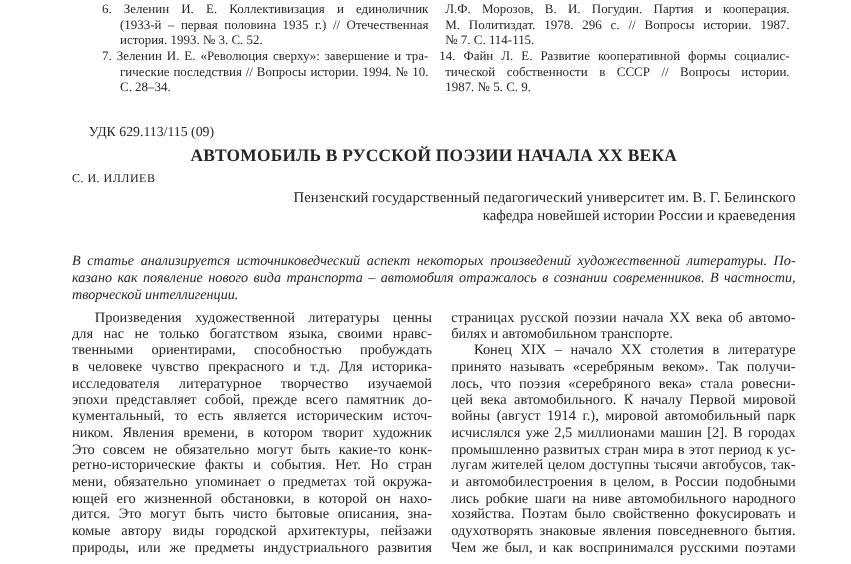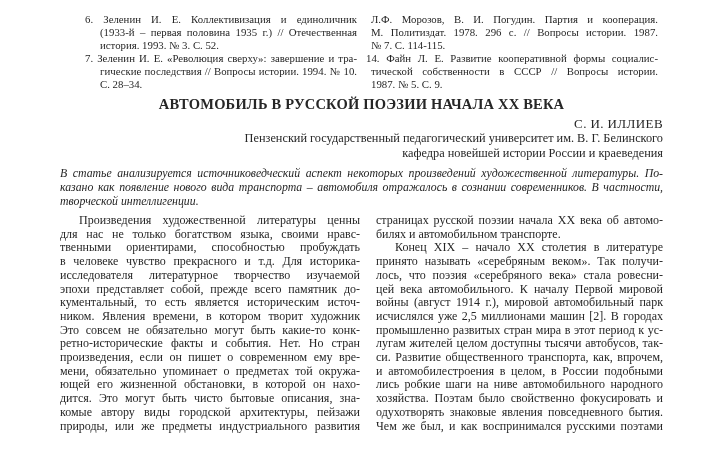--- a/index.html
+++ b/index.html
@@ -9,21 +9,21 @@
     overflow: hidden;
   }
   body {
     font-family: "Liberation Serif", "DejaVu Serif", serif;
     color: #262626;
     -webkit-font-smoothing: antialiased;
   }
   .page {
     box-sizing: border-box;
     width: 709px; height: 470px;
-    padding: 13px 46px 0 60px;
+    padding: 2px 46px 0 60px;
     border-radius: 27px;
   }
   
   .refs {
     display: flex;
     font-size: 10.8px;
     line-height: 13px;
   }
   .ref-col-left  { flex: 0 0 272px; margin-left: 25px; --hang: 15px; }
   .ref-col-right { flex: 0 0 292px; margin-left: 9px;  --hang: 5px;  }
@@ -43,34 +43,34 @@
   .title {
     margin-top: 5px;
     text-align: center;
     font-weight: bold;
     font-size: 14.5px;
     line-height: 16px;
     letter-spacing: 0.2px;
   }
   .author {
     margin-top: 5px;
-    text-align: right;
-    font-size: 13px;
+    text-align: left;
+    font-size: 10px;
     line-height: 14px;
     letter-spacing: 0.4px;
   }
   .affil {
     text-align: right;
     font-size: 12.3px;
     line-height: 13.5px;
     margin-top: 1px;
   }
   
   .abstract {
-    margin-top: 6px;
+    margin-top: 24px;
     font-style: italic;
     font-size: 11.8px;
     line-height: 14px;
   }
   .abs-line { text-align: justify; text-align-last: justify; }
   .abs-line.end { text-align-last: left; }
   
   .body-cols {
     display: flex;
     margin-top: 6px;
@@ -108,20 +108,21 @@
           <div class="ref-line end">№ 7. С. 114-115.</div>
         </div>
         <div class="ref-item">
           <div class="ref-line first">14. Файн Л. Е. Развитие кооперативной формы социалис-</div>
           <div class="ref-line">тической собственности в СССР // Вопросы истории.</div>
           <div class="ref-line end">1987. № 5. С. 9.</div>
         </div>
       </div>
   </div>
 
+  <div class="udc">УДК 629.113/115 (09)</div>
 
   <div class="title">АВТОМОБИЛЬ В РУССКОЙ ПОЭЗИИ НАЧАЛА XX ВЕКА</div>
 
   <div class="author">С. И. ИЛЛИЕВ</div>
 
   <div class="affil">Пензенский государственный педагогический университет им. В. Г. Белинского</div>
 
   <div class="affil">кафедра новейшей истории России и краеведения</div>
 
   <div class="abstract">
@@ -135,39 +136,37 @@
         <div class="body-line in">Произведения художественной литературы ценны</div>
         <div class="body-line">для нас не только богатством языка, своими нравс-</div>
         <div class="body-line">твенными ориентирами, способностью пробуждать</div>
         <div class="body-line">в человеке чувство прекрасного и т.д. Для историка-</div>
         <div class="body-line">исследователя литературное творчество изучаемой</div>
         <div class="body-line">эпохи представляет собой, прежде всего памятник до-</div>
         <div class="body-line">кументальный, то есть является историческим источ-</div>
         <div class="body-line">ником. Явления времени, в котором творит художник</div>
         <div class="body-line">Это совсем не обязательно могут быть какие-то конк-</div>
         <div class="body-line">ретно-исторические факты и события. Нет. Но стран</div>
-        <div class="body-line">произведения, если он пишет о современном ему вре-</div>
         <div class="body-line">мени, обязательно упоминает о предметах той окружа-</div>
         <div class="body-line">ющей его жизненной обстановки, в которой он нахо-</div>
         <div class="body-line">дится. Это могут быть чисто бытовые описания, зна-</div>
         <div class="body-line">комые автору виды городской архитектуры, пейзажи</div>
         <div class="body-line">природы, или же предметы индустриального развития</div>
       </div>
     <div class="col-right">
         <div class="body-line">страницах русской поэзии начала XX века об автомо-</div>
         <div class="body-line end">билях и автомобильном транспорте.</div>
         <div class="body-line in">Конец XIX – начало XX столетия в литературе</div>
         <div class="body-line">принято называть «серебряным веком». Так получи-</div>
         <div class="body-line">лось, что поэзия «серебряного века» стала ровесни-</div>
         <div class="body-line">цей века автомобильного. К началу Первой мировой</div>
         <div class="body-line">войны (август 1914 г.), мировой автомобильный парк</div>
         <div class="body-line">исчислялся уже 2,5 миллионами машин [2]. В городах</div>
         <div class="body-line">промышленно развитых стран мира в этот период к ус-</div>
         <div class="body-line">лугам жителей целом доступны тысячи автобусов, так-</div>
-        <div class="body-line">си. Развитие общественного транспорта, как, впрочем,</div>
         <div class="body-line">и автомобилестроения в целом, в России подобными</div>
         <div class="body-line">лись робкие шаги на ниве автомобильного народного</div>
         <div class="body-line">хозяйства. Поэтам было свойственно фокусировать и</div>
         <div class="body-line">одухотворять знаковые явления повседневного бытия.</div>
         <div class="body-line">Чем же был, и как воспринимался русскими поэтами</div>
       </div>
   </div>
 
 </div>
 

